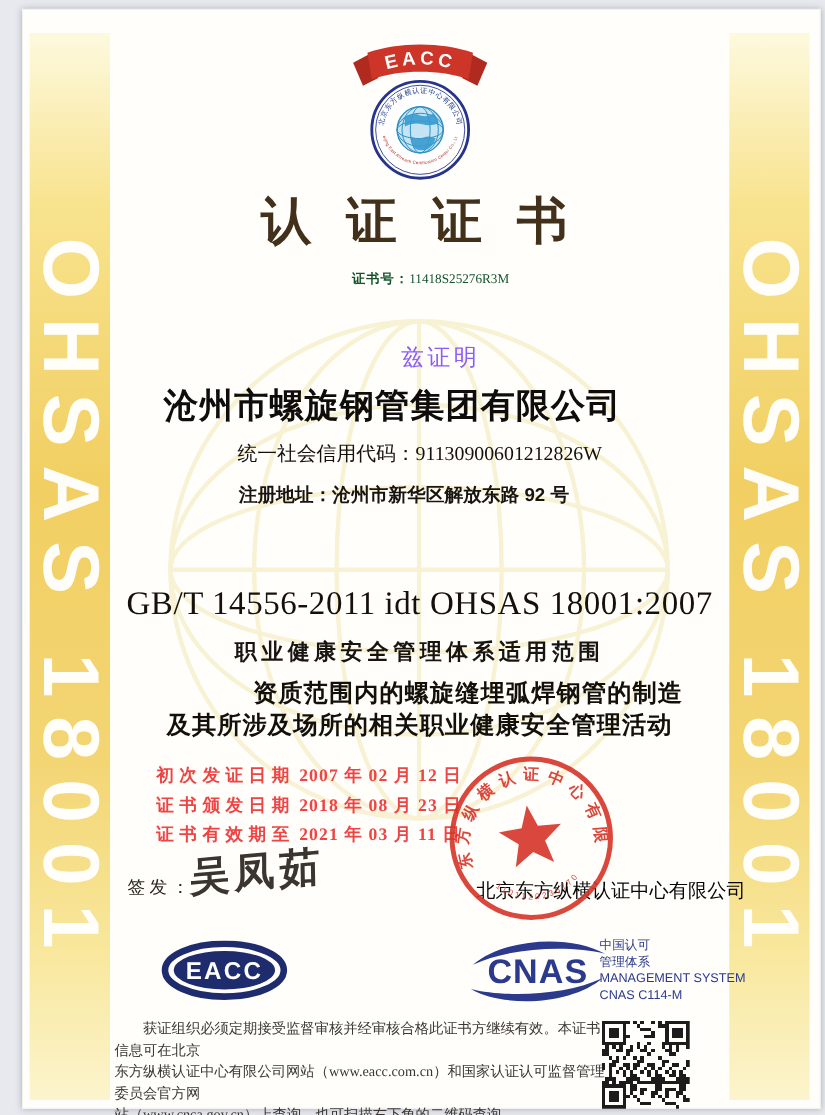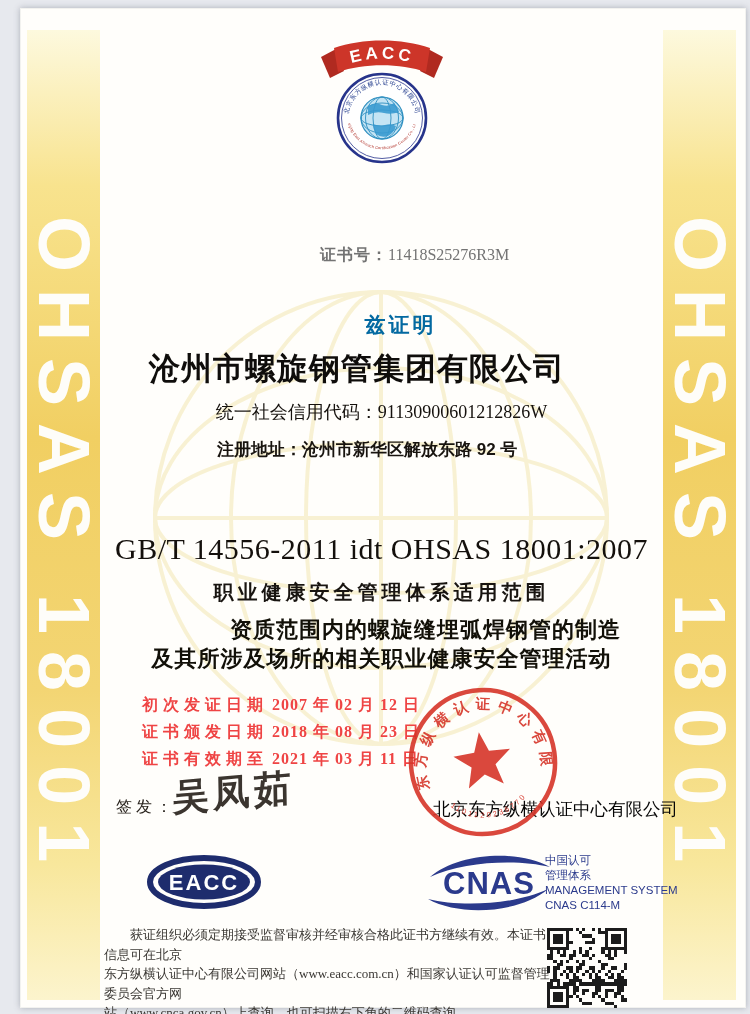--- a/index.html
+++ b/index.html
@@ -34,26 +34,26 @@
   .watermark{position:absolute;left:119px;top:268px;pointer-events:none;}
   
   .header-logo{position:absolute;left:296px;top:32px;}
   
   .title{
     position:absolute;left:80px;top:162px;width:563px;text-align:center;
     font-size:46px;font-weight:bold;color:#43301a;letter-spacing:10px;
   }
   .cert-no{
     position:absolute;left:300px;top:237px;width:337px;text-align:left;
-    font-size:16px;color:#737373;
+    font-size:12px;color:#14532d;
   }
   .cert-no .lbl{font-weight:bold;letter-spacing:1px;}
   
   .hereby{position:absolute;left:80px;top:303px;width:601px;text-align:center;
-    font-size:21px;font-weight:bold;color:#0369a1;letter-spacing:3px;}
+    font-size:21px;font-weight:normal;color:#8b5cf6;letter-spacing:3px;}
   .company{position:absolute;left:80px;top:340px;width:514px;text-align:center;
     font-family:"Liberation Sans","DejaVu Sans",sans-serif;
     font-size:31px;font-weight:bold;color:#0f0d0b;letter-spacing:1px;}
   .credit{position:absolute;left:80px;top:392px;width:563px;text-align:center;
     font-size:18px;color:#15110d;}
   .credit .lbl{font-weight:normal;font-family:"Liberation Sans","DejaVu Sans",sans-serif;}
   .addr{position:absolute;left:197px;width:460px;
     font-family:"Liberation Sans","DejaVu Sans",sans-serif;
     font-size:17px;font-weight:bold;color:#18140f;}
   .addr1{top:430px;} .addr2{top:456px;}
@@ -149,20 +149,21 @@
       <g>
         <path d="M20,9 L5,17 L14,38 L28,31 Z" fill="#b02a20"></path>
         <path d="M112,9 L127,17 L118,38 L104,31 Z" fill="#b02a20"></path>
         <path d="M18,8 C46,-2 86,-2 114,8 L110,32 C84,23 48,23 22,32 Z" fill="#cd3529"></path>
       </g>
       <text font-family="Liberation Sans, DejaVu Sans, sans-serif" font-size="17" font-weight="bold" fill="#ffffff" letter-spacing="3.5">
         <textPath href="#ribArc" startOffset="50%" text-anchor="middle">EACC</textPath>
       </text>
     </svg>
 
+    <div class="title">认 证 证 书</div>
 
     <div class="cert-no">
       <span class="lbl">证书号：</span><span class="val">11418S25276R3M</span>
     </div>
 
     <div class="hereby">兹证明</div>
     <div class="company">沧州市螺旋钢管集团有限公司</div>
     <div class="credit">
       <span class="lbl">统一社会信用代码：</span><span>91130900601212826W</span>
     </div>

